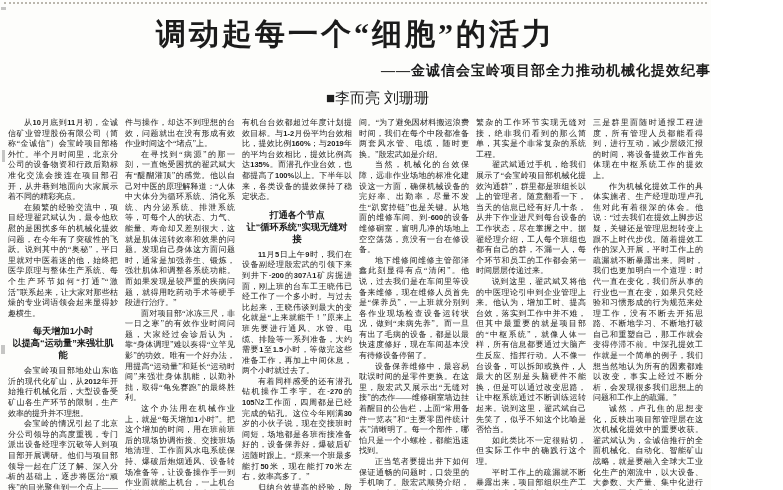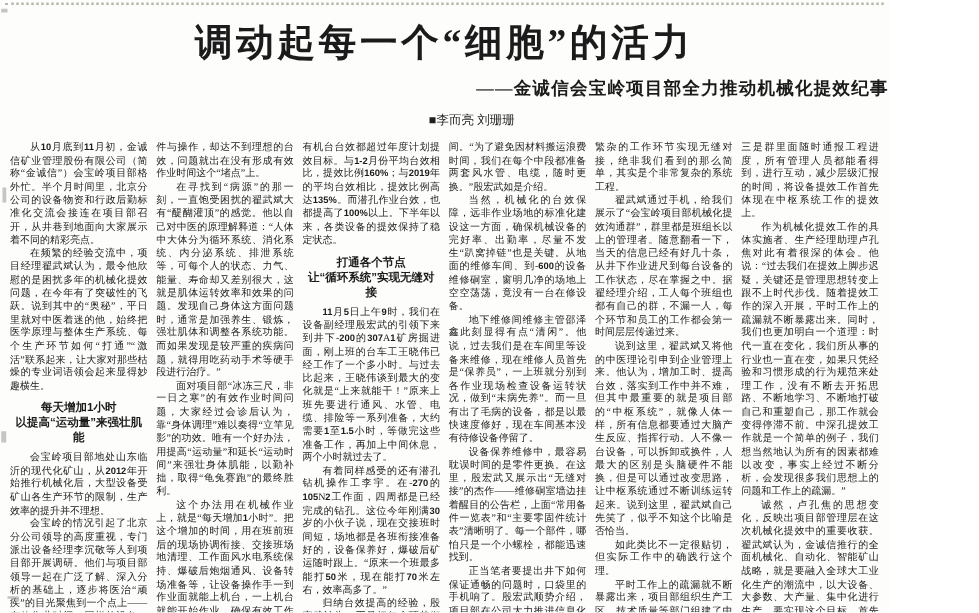--- a/index.html
+++ b/index.html
@@ -26,21 +26,21 @@
     text-align:center;
     font-size:30px;font-weight:bold;letter-spacing:3px;
     white-space:nowrap;
   }
   .subhead{
     margin-top:7px;text-align:right;
     font-size:14px;font-weight:bold;letter-spacing:1px;
   }
   .byline{
     margin-top:9px;text-align:center;
-    font-size:10px;color:#1f1f1f;
+    font-size:15px;color:#1f1f1f;
     font-family:"Liberation Sans","DejaVu Sans",sans-serif;
     margin-left:44px;
   }
   .columns{
     display:flex;gap:7px;
     padding:0 8px;margin-top:10px;
     height:380px;overflow:hidden;
   }
   .col{
     flex:1 1 0;min-width:0;overflow:hidden;

